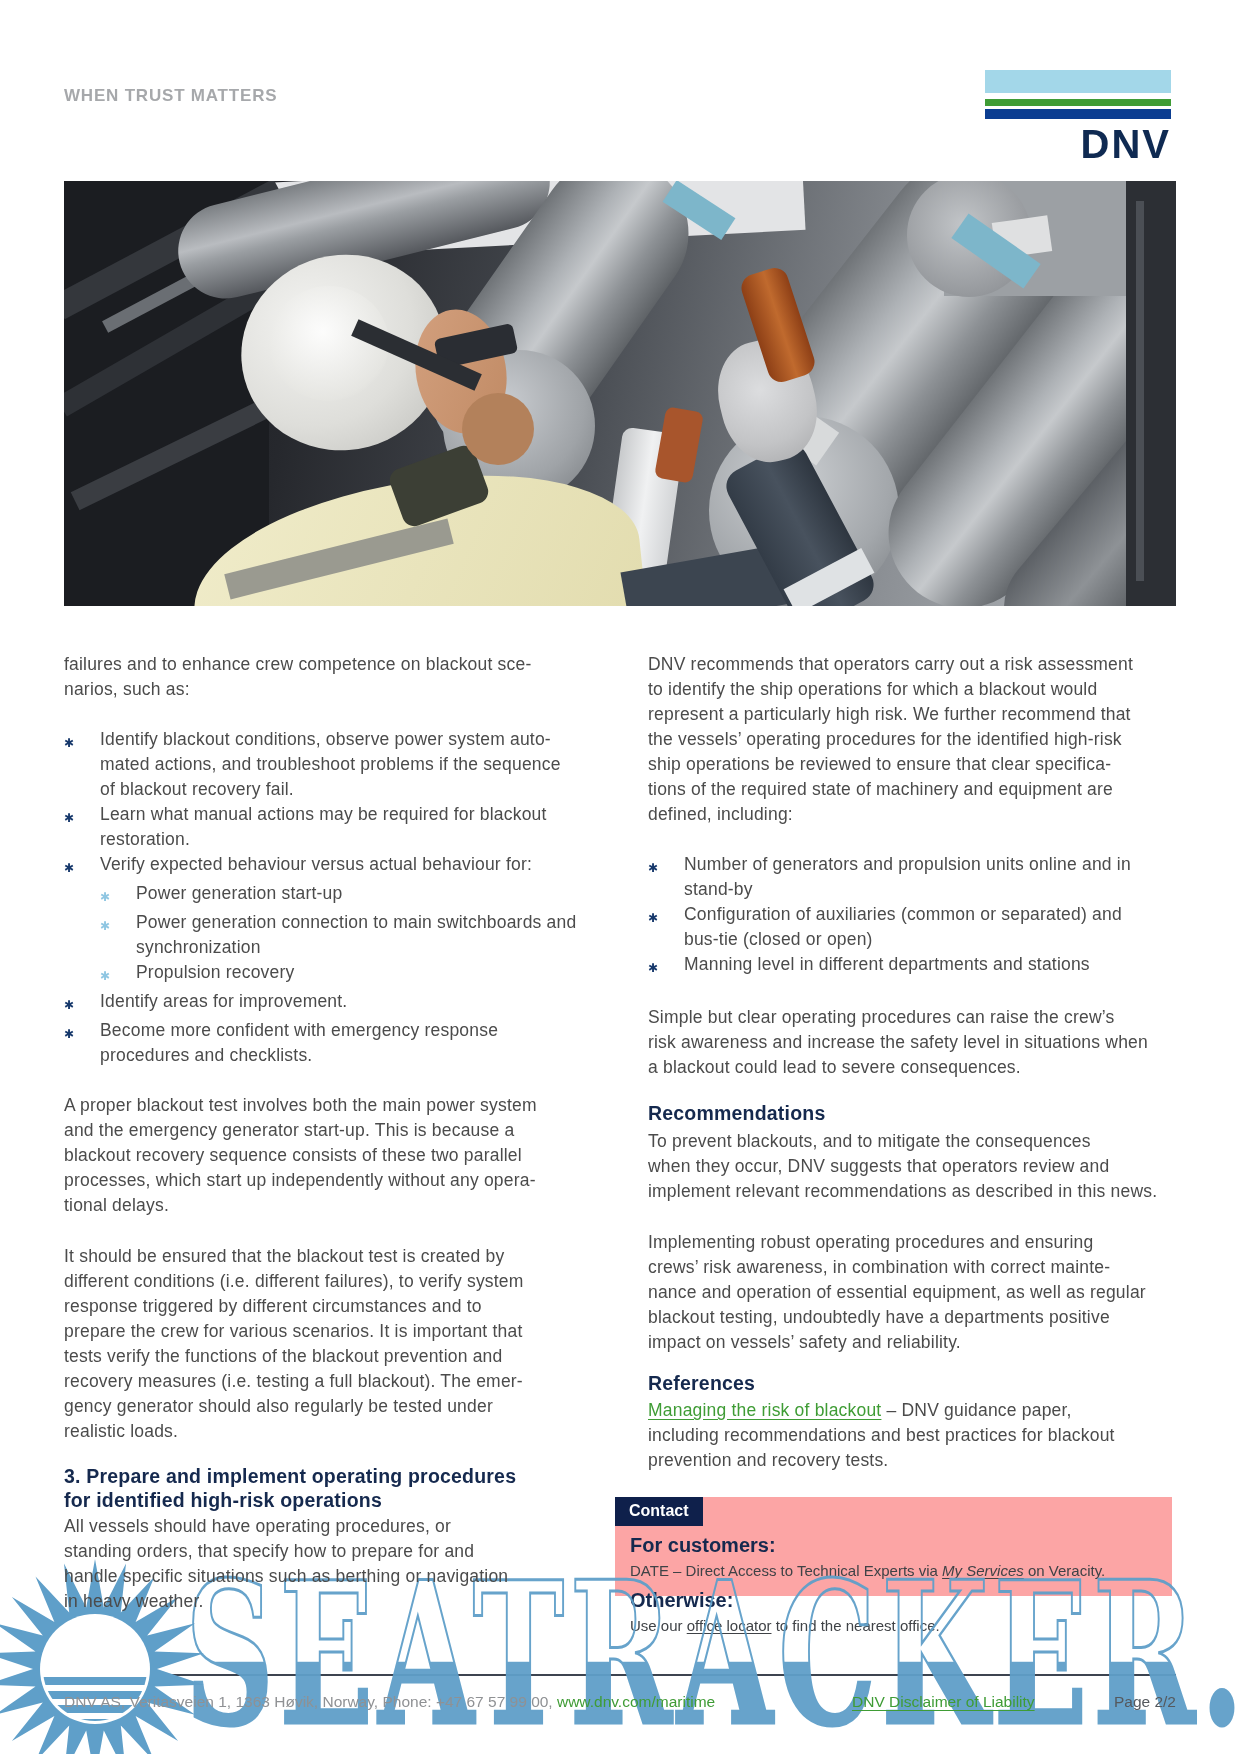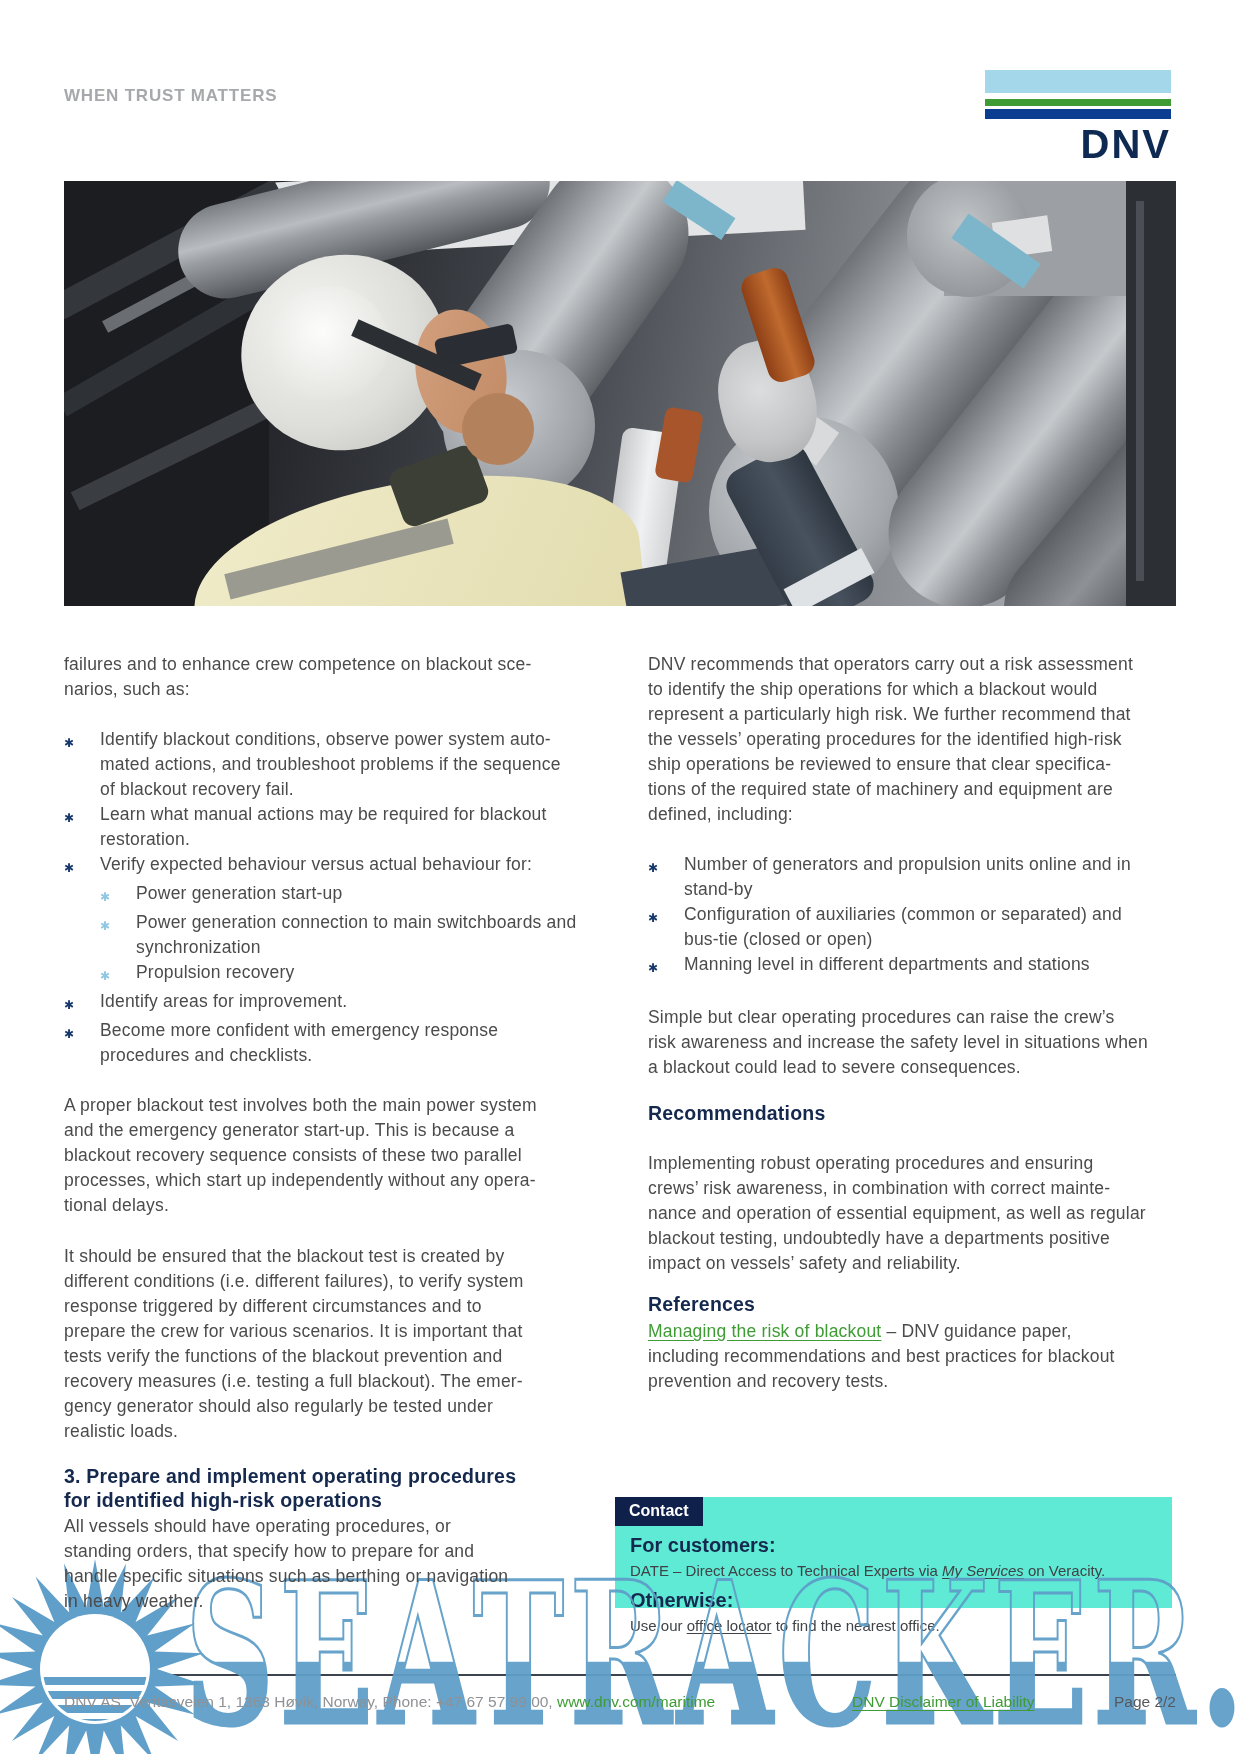--- a/index.html
+++ b/index.html
@@ -87,22 +87,22 @@
   .brow .btext{white-space:pre-line;}
   .h-section{font-size:19.5px;line-height:24px;font-weight:700;color:#15294e;
              white-space:pre-line;margin:0;}
   .mt20{margin-top:20px;}.mt25{margin-top:25px;}.mt26{margin-top:26px;}
   .mt2{margin-top:2px;}.mt4{margin-top:4px;}.mt3{margin-top:3px;}
   .mt24{margin-top:24px;}.mt21{margin-top:21px;}.mt16{margin-top:16px;}
   a.greenlink{color:#3f9c35;text-decoration:underline;text-underline-offset:3px;}
   .col a{cursor:pointer;}
 
   
-  .contactbox{position:absolute;left:615px;top:1497px;width:557px;height:111px;
-              background:#5eead4;z-index:2;}
+  .contactbox{position:absolute;left:615px;top:1497px;width:557px;height:99px;
+              background:#fca5a5;z-index:2;}
   .contactlabel{display:inline-block;background:#0f204b;color:#ffffff;font-size:16px;
                 font-weight:700;padding:5px 14px 6px 14px;}
   .cbody{padding:6px 15px 0 15px;font-size:15px;color:#3f4246;}
   .cbold{font-weight:700;color:#15294e;font-size:20px;line-height:25px;}
   .cline{line-height:26px;white-space:nowrap;}
   .cline a{color:#3f4246;text-decoration:underline;text-underline-offset:2px;}
   .cline a.it{font-style:italic;}
   .cbold2{margin-top:3px;}
 
   
@@ -262,20 +262,23 @@
         </div>
       <div class="brow lvl1">
         <span class="bul">✱</span>
         <span class="btext">Manning level in different departments and stations</span>
         </div>
     </div>
     <p class="para mt24">Simple but clear operating procedures can raise the crew’s
 risk awareness and increase the safety level in situations when
 a blackout could lead to severe consequences.</p>
     <h3 class="h-section mt21">Recommendations</h3>
+    <p class="para mt4">To prevent blackouts, and to mitigate the consequences
+when they occur, DNV suggests that operators review and
+implement relevant recommendations as described in this news.</p>
     <p class="para mt26">Implementing robust operating procedures and ensuring
 crews’ risk awareness, in combination with correct mainte-
 nance and operation of essential equipment, as well as regular
 blackout testing, undoubtedly have a departments positive
 impact on vessels’ safety and reliability.</p>
     <h3 class="h-section mt16">References</h3>
     <p class="para mt3"><a class="greenlink" href="#">Managing the risk of blackout</a><span> – DNV guidance paper,
 including recommendations and best practices for blackout
 prevention and recovery tests.</span></p>
   </div>

